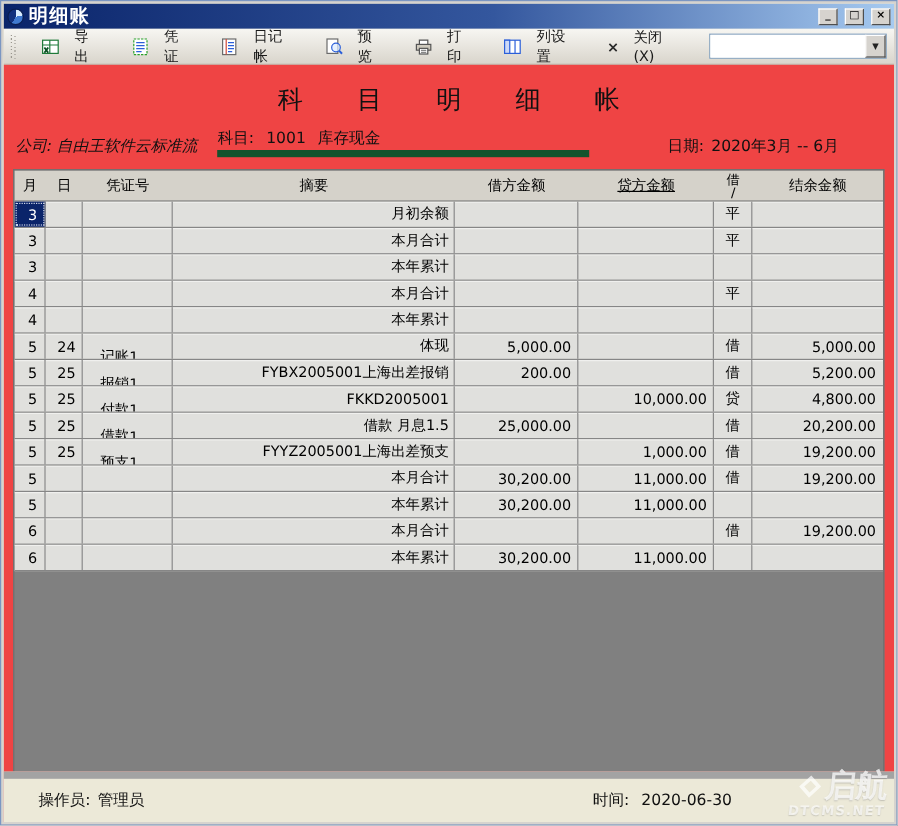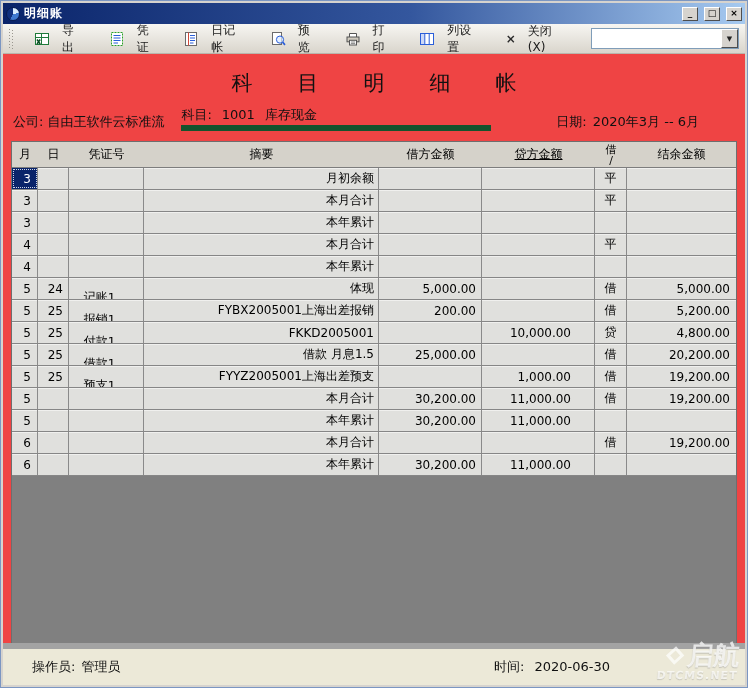--- a/index.html
+++ b/index.html
@@ -16,21 +16,21 @@
   .titlebar {
     height: 21px; flex: 0 0 21px;
     background: linear-gradient(to right, #0a246a 0%, #34579e 55%, #a6caf0 100%);
     display: flex; align-items: center; padding: 0 3px; gap: 4px;
   }
   .app-icon {
     width: 14px; height: 14px; border-radius: 50%;
     background: conic-gradient(#d8ecff 0 22%, #3f79d0 22% 58%, #11307e 58% 100%);
     border: 1px solid #0a1e52; flex: 0 0 14px;
   }
-  .titlebar-text { color: #fff; font-size: 12px; font-weight: bold; flex: 1; letter-spacing: 1px; }
+  .titlebar-text { color: #fff; font-size: 16px; font-weight: bold; flex: 1; letter-spacing: 1px; }
   .tb-btn {
     width: 16px; height: 14px; margin-left: 2px;
     background: #d6d3ce; border: 1px solid;
     border-color: #fff #4e4e4e #4e4e4e #fff;
     font-size: 9px; line-height: 11px; text-align: center; color: #000; font-weight: bold;
   }
   
   .toolbar {
     height: 30px; flex: 0 0 30px;
     background: linear-gradient(#f7f6f2, #d9d5cc);
@@ -65,21 +65,21 @@
   .content { flex: 1; display: flex; flex-direction: column; background: #ef4444; overflow: hidden; }
   .report-title {
     margin-top: 15px; text-align: center;
     font-size: 21px; letter-spacing: 45px; text-indent: 45px; color: #111;
     font-weight: 500; white-space: nowrap;
   }
   .report-info {
     display: flex; align-items: flex-end; margin-top: 9px; padding: 0 12px 0 10px;
     font-size: 13px; color: #111; white-space: nowrap;
   }
-  .company-group span { margin-right: 4px; }
+  .company-group span { margin-right: 4px; font-style: italic; }
   .subject-group {
     margin-left: 13px; width: 310px; border-bottom: 6px solid #14532d; padding-bottom: 1px;
   }
   .subject-group span { margin-right: 10px; }
   .date-group { margin-left: auto; margin-right: 28px; }
   .date-group span { margin-right: 6px; }
   
   .table-panel {
     flex: 1; margin: 10px 8px 0 8px;
     background: #808080; border: 1px solid #6e6e6e; border-bottom: none;
@@ -98,21 +98,21 @@
   }
   .cell {
     border-right: 1px solid #8a8a8a; display: flex; align-items: center;
     overflow: hidden; white-space: nowrap; box-shadow: inset 0 1px 0 rgba(255,255,255,.5);
   }
   .c-month   { width: 26px;  justify-content: flex-end; padding-right: 6px; }
   .c-day     { width: 31px;  justify-content: flex-end; padding-right: 5px; }
   .c-voucher { width: 75px;  justify-content: center; padding: 18px 17px 0 4px; }
   .c-summary { width: 235px; justify-content: flex-end; padding-right: 4px; }
   .c-debit   { width: 103px; justify-content: flex-end; padding-right: 5px; }
-  .c-credit  { width: 113px; justify-content: flex-end; padding-right: 23px; }
+  .c-credit  { width: 113px; justify-content: flex-end; padding-right: 5px; }
   .c-dir     { width: 32px;  justify-content: center; }
   .c-balance { flex: 1; justify-content: flex-end; padding-right: 6px; border-right: none; }
   .selected {
     background: #0a246a; color: #fff;
     outline: 1px dotted #cfd6e8; outline-offset: -2px; box-shadow: none;
   }
   
   .statusbar {
     flex: 0 0 42px; background: #ece9d8; border-top: 6px solid #a3a3a3;
     display: flex; align-items: center; font-size: 13px; color: #111; padding: 0 29px;

